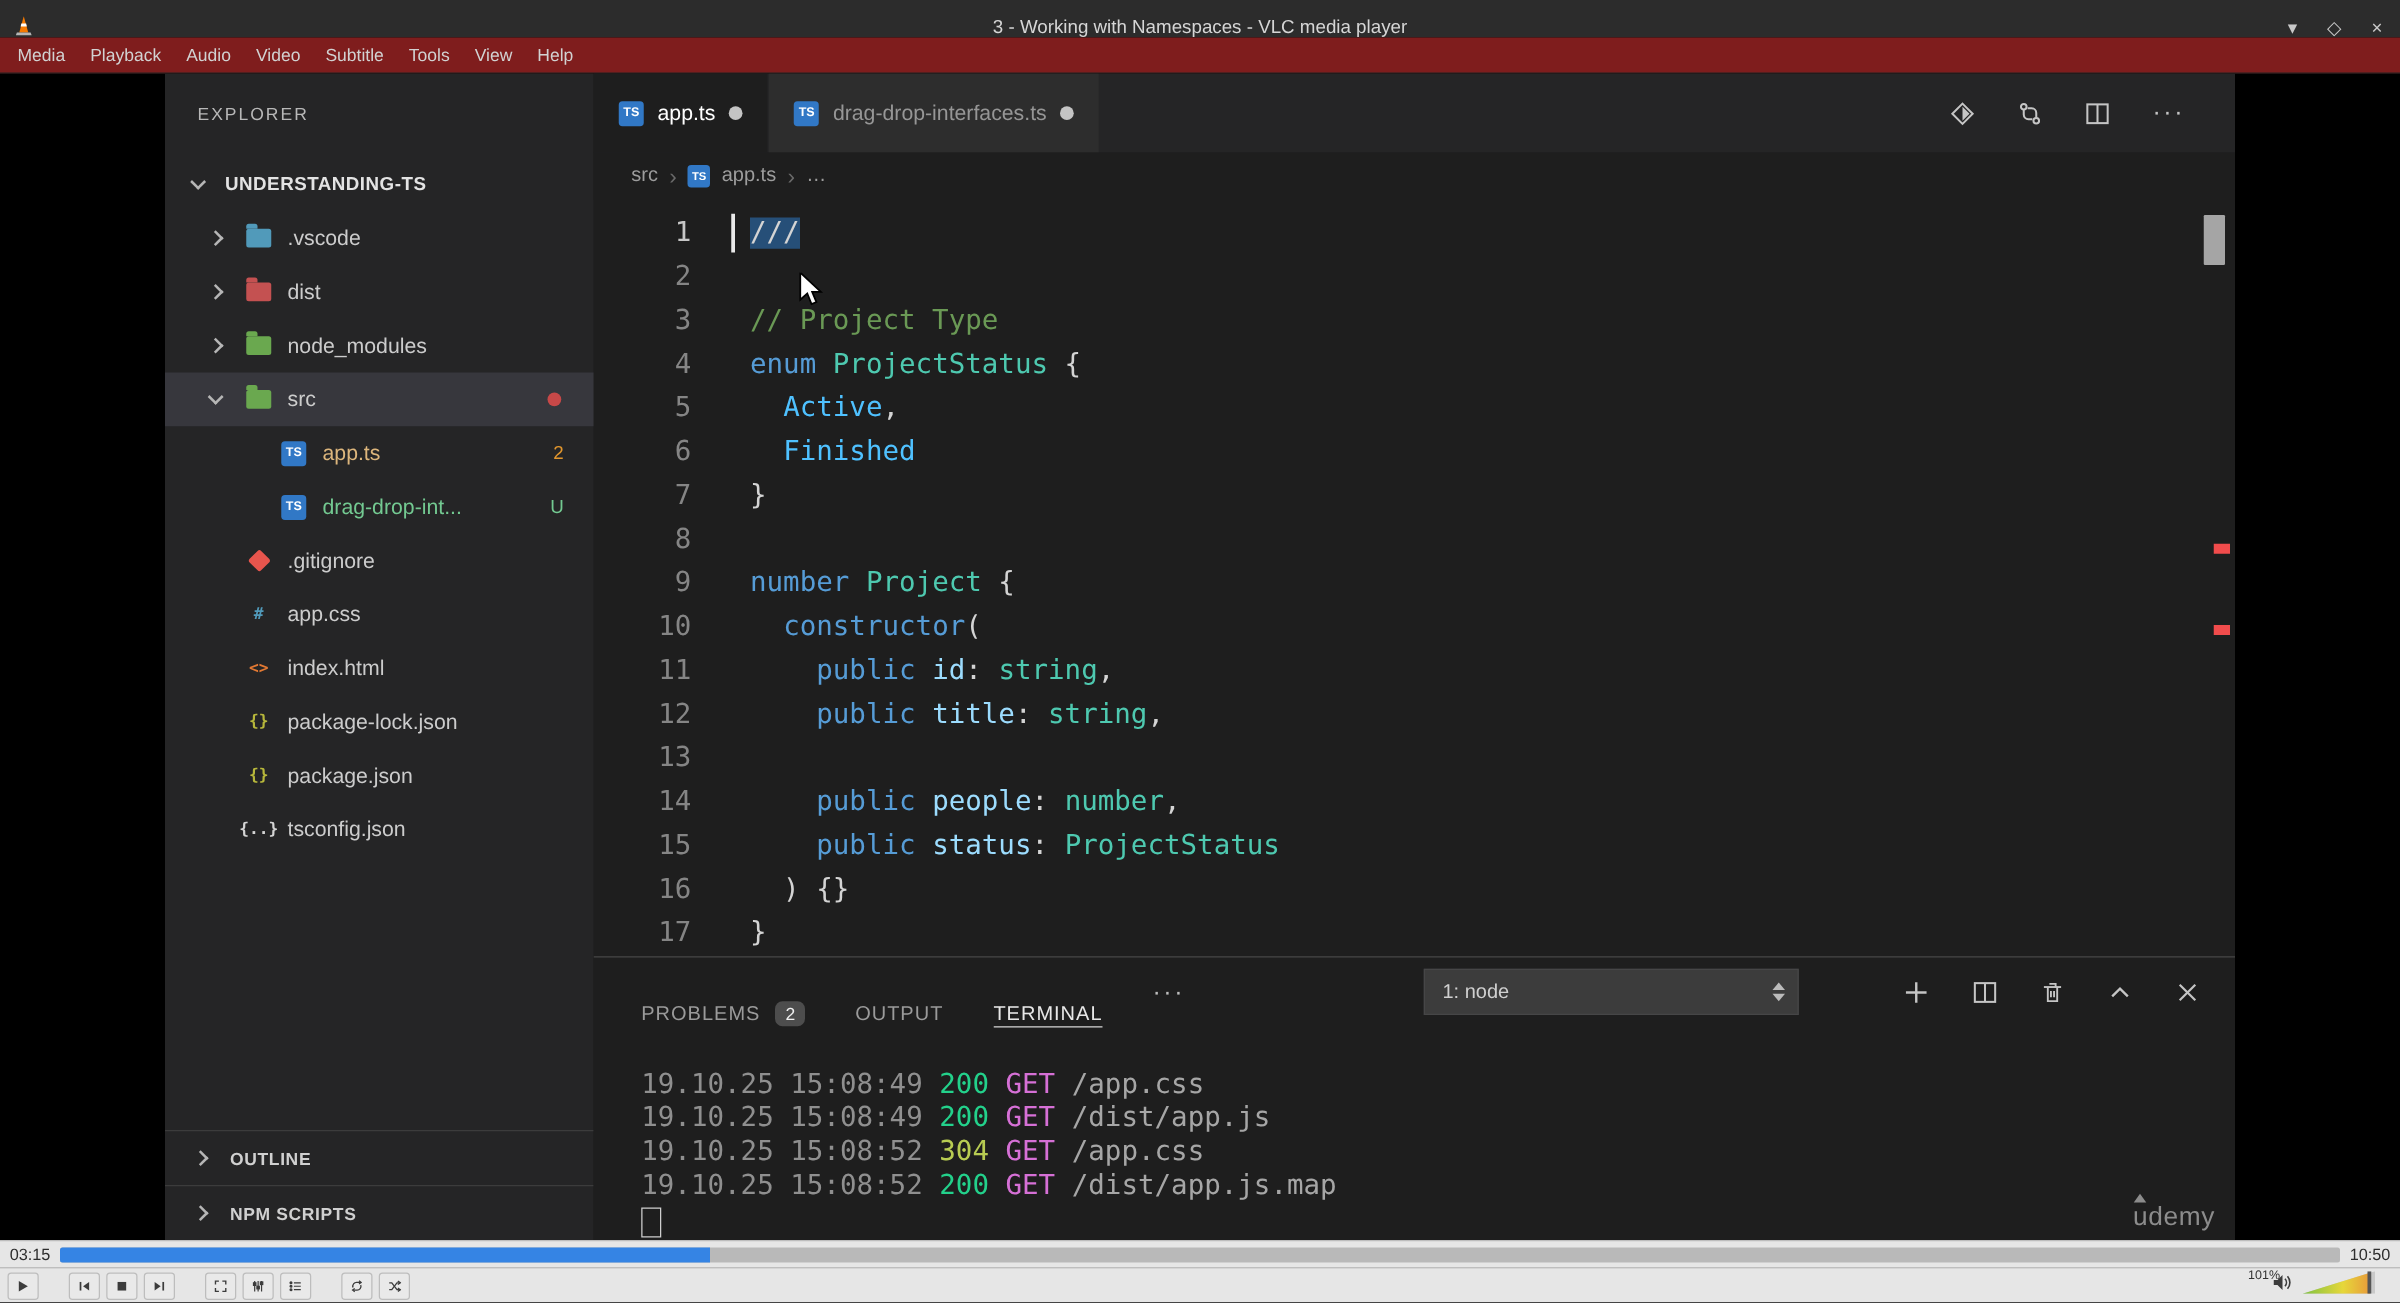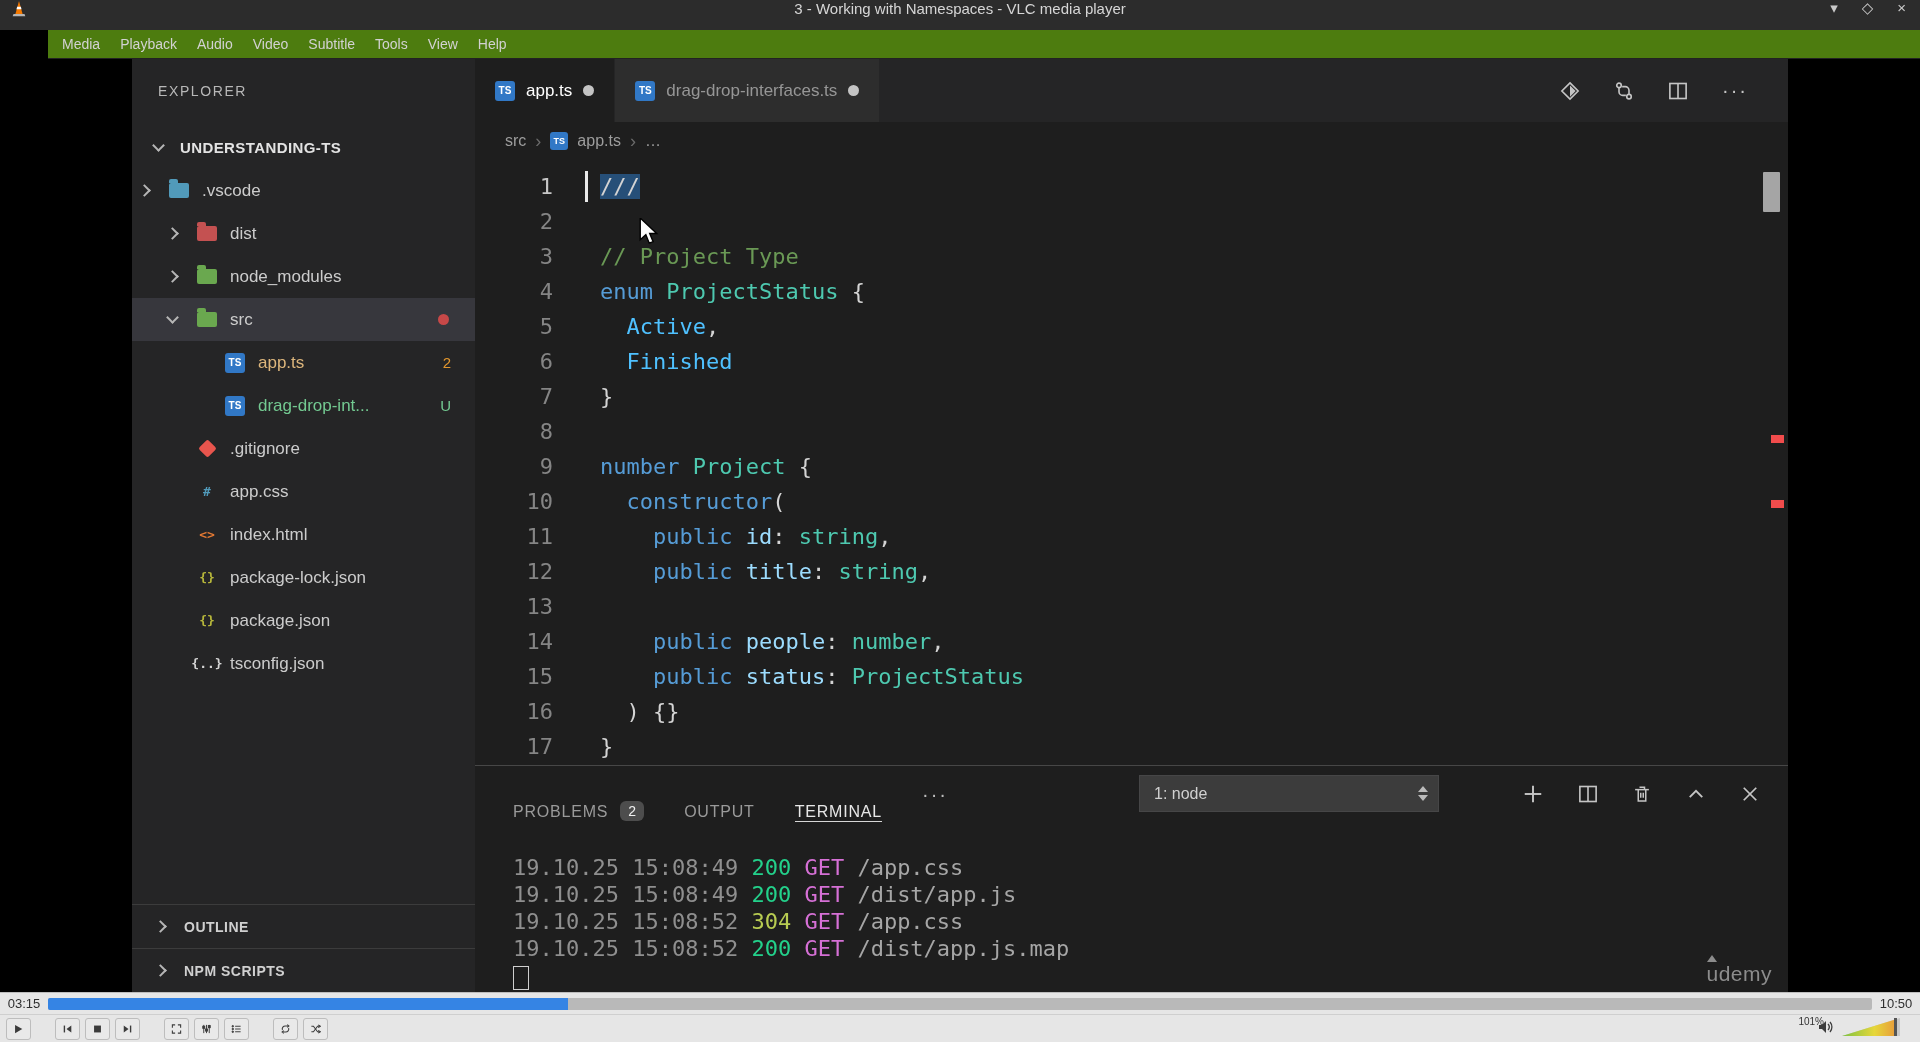--- a/index.html
+++ b/index.html
@@ -5,31 +5,31 @@
   * { box-sizing: border-box; }
   html,body { margin:0; padding:0; }
   body {
     width:1920px; height:1042px; position:relative; overflow:hidden;
     background:#000; font-family:"Liberation Sans", sans-serif;
     -webkit-font-smoothing:antialiased;
   }
 
   
   .titlebar{ position:absolute; top:0; left:0; right:0; height:30px;
-    background:#2c2c2c; display:flex; align-items:flex-start; }
+    background:#2c2c2c; display:flex; align-items:flex-end; }
   .titlebar .title{ position:absolute; left:0; right:0; text-align:center;
     color:#d6d6d6; font-size:15px; }
   .cone{ margin-left:10px; z-index:2; display:flex; }
   .win-controls{ margin-left:auto; display:flex; gap:24px; padding-right:14px;
     color:#c9c9c9; font-size:15px; z-index:2; }
   .win-controls span{ cursor:default; line-height:1; }
 
   .menubar{ position:absolute; top:30px; left:0; right:0; height:29px;
-    background:#4d7c0f; border-bottom:1px solid #222; display:flex;
-    align-items:stretch; padding-left:4px;margin-left:48px; }
+    background:#7f1d1d; border-bottom:1px solid #222; display:flex;
+    align-items:stretch; padding-left:4px; }
   .menu-item{ color:#d2d2d2; font-size:14px; padding:0 10px; display:flex;
     align-items:center; }
 
   
   .video{ position:absolute; top:59px; left:0; width:1920px; height:933px; background:#000; }
   .vscode{ position:absolute; left:132px; top:0; width:1656px; height:933px;
     background:#1e1e1e; color:#ccc; }
 
   
   .sidebar{ position:absolute; left:0; top:0; width:343px; height:100%;
@@ -185,21 +185,21 @@
 
     <div class="sidebar">
       <div class="explorer-title">EXPLORER</div>
       <div class="ws-row">
         <span class="chev-box">
             <i class="chev down"></i>
           </span>
         <span>UNDERSTANDING-TS</span>
       </div>
       <div id="tree">
-          <div class="tree-row" style="">
+          <div class="tree-row" style="padding-left: 28px;">
             <span class="chev-box">
               <i class="chev right"></i>
             </span>
             <span class="icon-box" style="margin-left: 10px;">
               <span class="folder-ico" style="background: rgb(81, 154, 186);"></span>
             </span>
             <span>.vscode</span>
           </div>
           <div class="tree-row" style="padding-left: 28px;">
             <span class="chev-box">

